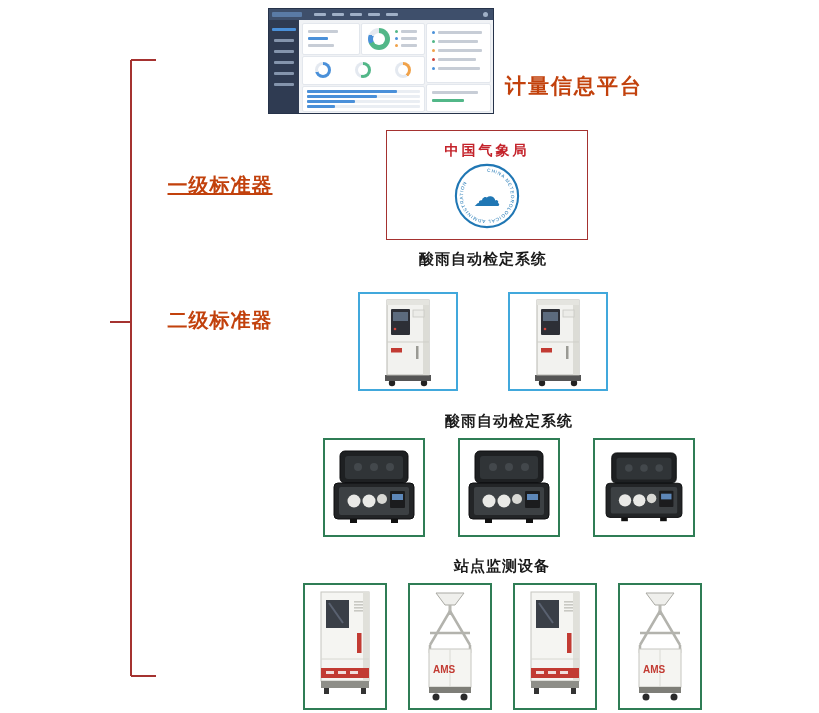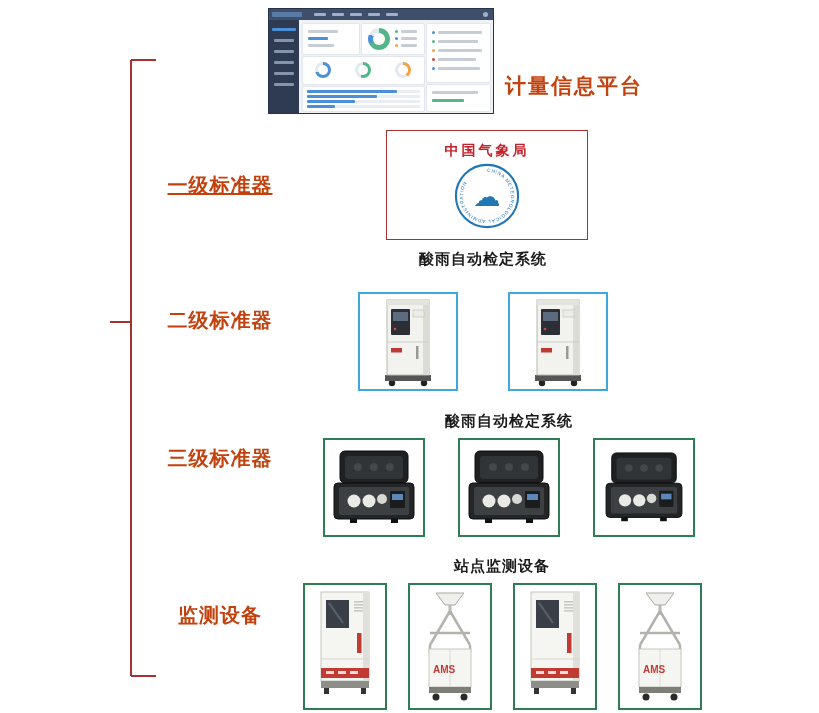--- a/index.html
+++ b/index.html
@@ -205,22 +205,20 @@
       <div class="db-card" style="left:127px;top:64px;width:63px;height:26px;">
         <div class="tb" style="left:5px;top:6px;width:46px;"></div>
         <div class="tb" style="left:5px;top:14px;width:32px;background:#52B788;"></div>
       </div>
     </div>
   </div>
 
   <div class="red-label platform-label">计量信息平台</div>
   <div class="red-label row-label" style="top:172px;text-decoration:underline;">一级标准器</div>
   <div class="red-label row-label" style="top:307px;">二级标准器</div>
-  <div class="red-label row-label" style="top:445px;">三级标准器</div>
-  <div class="red-label row-label" style="top:602px;">监测设备</div>
 
   <div class="frame red" style="left:386px;top:130px;width:202px;height:110px;">
     <div class="logo-stack">
       <div class="logo-cn">中国气象局</div>
       <svg width="66" height="66" viewBox="0 0 70 70">
         <circle cx="35" cy="35" r="33" fill="#FFFFFF" stroke="#2077B4" stroke-width="2.2"></circle>
         <path id="cma-ring" d="M35,9.5 a25.5,25.5 0 1 1 -0.01,0" fill="none"></path>
         <text font-size="5" fill="#2077B4" letter-spacing="0.8">
           <textPath href="#cma-ring" startOffset="0">CHINA METEOROLOGICAL ADMINISTRATION</textPath>
         </text>

